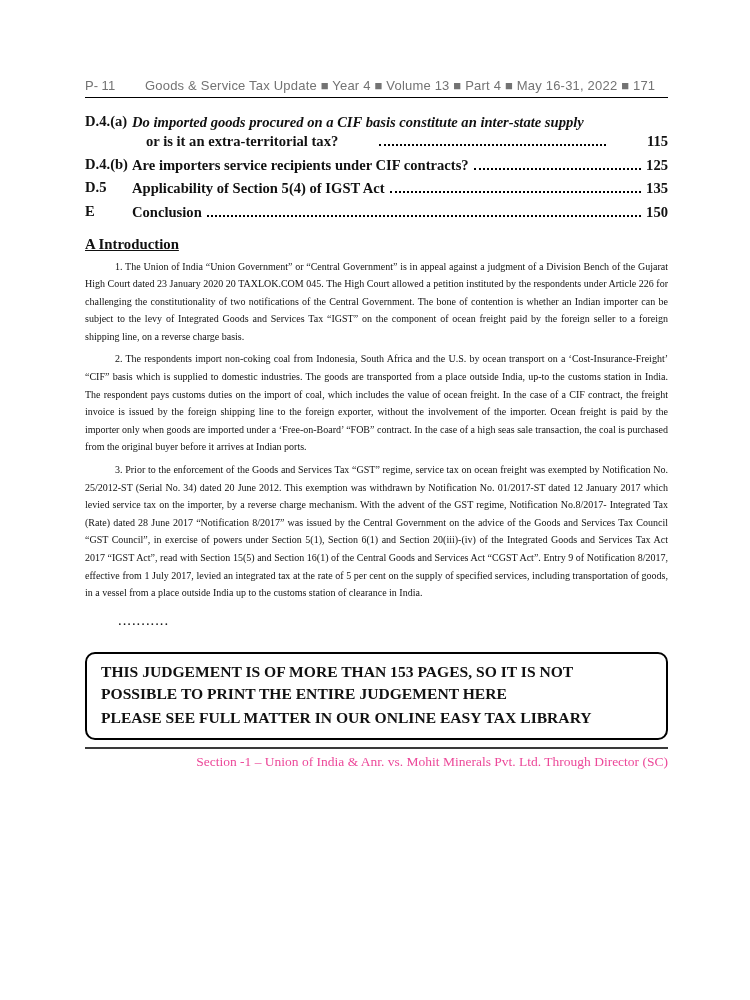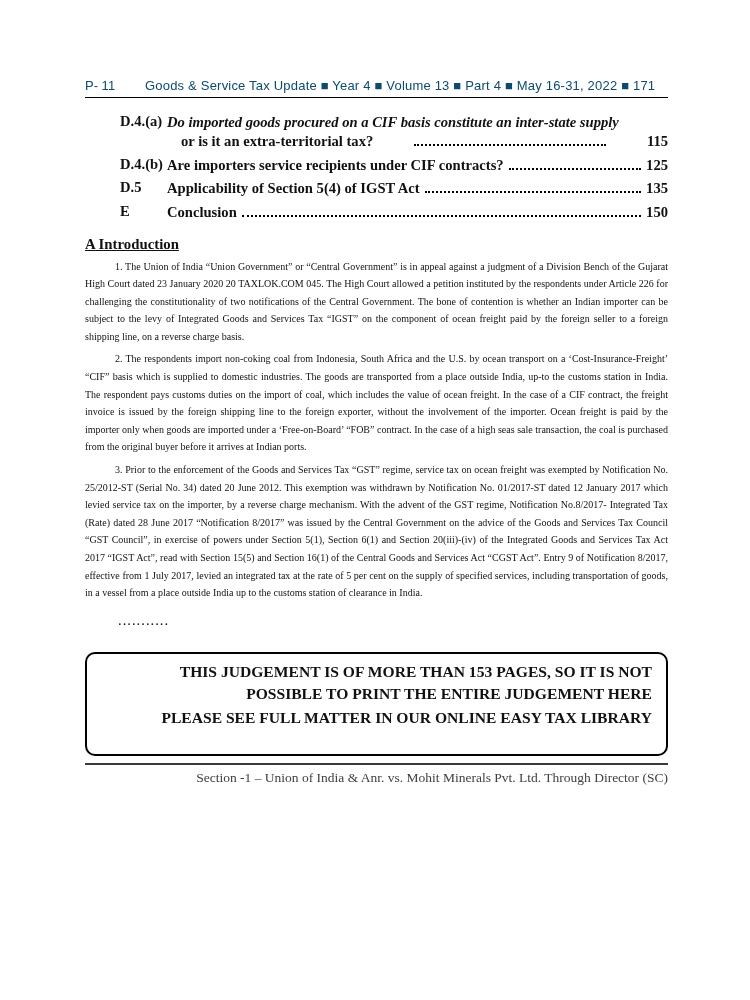--- a/index.html
+++ b/index.html
@@ -16,29 +16,29 @@
   }
 
   
   .hdr {
     display: flex;
     align-items: baseline;
     border-bottom: 1.5px solid #000;
     padding-bottom: 4px;
     font-family: "Liberation Sans", "DejaVu Sans", sans-serif;
     font-size: 13px;
-    color: #0c4a6e;
+    color: #737373;
   }
   .hdr .pageno { width: 60px; }
   .hdr .jtitle { flex: 1; text-align: left; letter-spacing: 0.2px; }
 
   
   .toc { margin-top: 15px; font-weight: bold; font-size: 14.6px; }
   .toc-entry { display: flex; margin-bottom: 4.5px; }
-  .toc-label { width: 47px; flex: 0 0 47px; margin-left: 35px; }
+  .toc-label { width: 47px; flex: 0 0 47px; }
   .toc-content { flex: 1; }
   .toc-row { display: flex; align-items: baseline; line-height: 19px; }
   .toc-line1 { line-height: 19px; font-style: italic; }
   .indent2 { padding-left: 14px; gap: 36px; }
   .leader {
     flex: 1;
     border-bottom: 2px dotted #000;
     margin: 0 5px 4px 5px;
     min-width: 20px;
   }
@@ -69,36 +69,36 @@
     text-align: right;
     font-weight: bold;
     font-size: 15px;
   }
 
   
   .notice-box {
     margin-top: 23px;
     border: 2px solid #000;
     border-radius: 10px;
-    padding: 7px 14px 25px 14px;
-    text-align: right;
+    padding: 7px 14px 9px 14px;
+    text-align: left;
     font-weight: bold;
     font-size: 15.6px;
     line-height: 22px;
   }
   .notice-box .l3 { margin-top: 2px; }
 
   
   .footer {
     margin-top: 7px;
     border-top: 2px solid #3a3a3a;
     padding-top: 5px;
     text-align: right;
     font-size: 13.5px;
-    color: #404040;
+    color: #ec4899;
   }
 </style>
 </head>
 <body>
 
 <div class="page">
 
   <div class="hdr">
     <span class="pageno">P- 11</span>
     <span class="jtitle">Goods &amp; Service Tax Update ■ Year 4 ■ Volume 13 ■ Part 4 ■ May 16-31, 2022 ■ 171</span>

